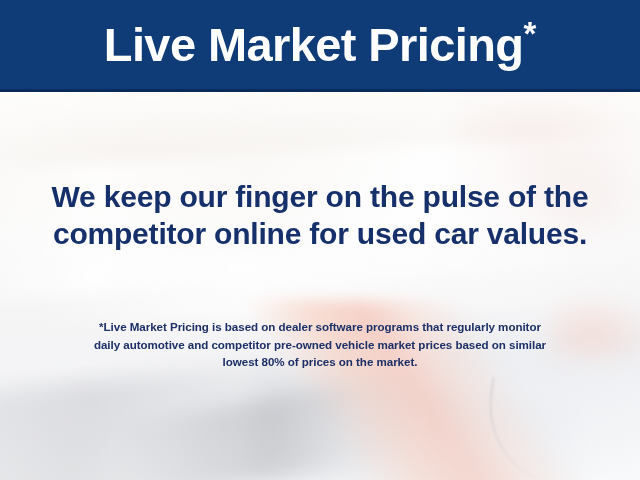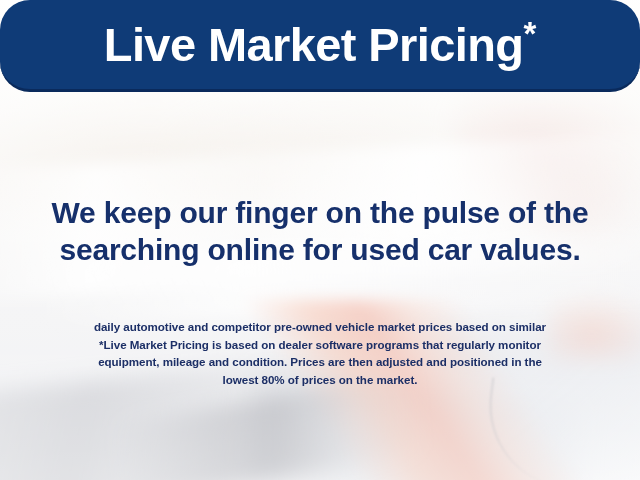--- a/index.html
+++ b/index.html
@@ -205,21 +205,20 @@
     left: 0; top: 0;
     width: 640px;
     height: 92px;
     background: #0f3b77;
     border-bottom: 3px solid #0a2a5c;
     box-sizing: border-box;
     display: flex;
     align-items: center;
     justify-content: center;
     z-index: 5;
-    border-radius: 30px;
   }
   .banner-title {
     color: #ffffff;
     font-family: "Liberation Sans", sans-serif;
     font-size: 47px;
     font-weight: bold;
     letter-spacing: -0.6px;
     line-height: 1;
     margin: 0;
     padding-bottom: 4px;
@@ -228,21 +227,21 @@
   .banner-title .asterisk {
     font-size: 33px;
     vertical-align: 16px;
     letter-spacing: 0;
   }
 
   
   .headline {
     position: absolute;
     left: 0;
-    top: 194px;
+    top: 178px;
     width: 640px;
     text-align: center;
     z-index: 4;
   }
   .headline-line {
     color: #16306b;
     font-family: "Liberation Sans", sans-serif;
     font-size: 30px;
     font-weight: bold;
     line-height: 37px;
@@ -291,23 +290,22 @@
     <div class="bg-pillar"></div>
     <div class="bg-wash"></div>
   </div>
 
   <div class="header-banner">
     <h1 class="banner-title"><span>Live Market Pricing</span><span class="asterisk">*</span></h1>
   </div>
 
   <div class="headline">
     <div class="headline-line">We keep our finger on the pulse of the</div>
-    <div class="headline-line">searching online for used car values.</div>
+    <div class="headline-line">competitor online for used car values.</div>
   </div>
 
   <div class="fineprint">
+    <div class="fineprint-line">*Live Market Pricing is based on dealer software programs that regularly monitor</div>
     <div class="fineprint-line">daily automotive and competitor pre-owned vehicle market prices based on similar</div>
-    <div class="fineprint-line">*Live Market Pricing is based on dealer software programs that regularly monitor</div>
-    <div class="fineprint-line">equipment, mileage and condition. Prices are then adjusted and positioned in the</div>
     <div class="fineprint-line">lowest 80% of prices on the market.</div>
   </div>
 
 </div>
 
 </body></html>

